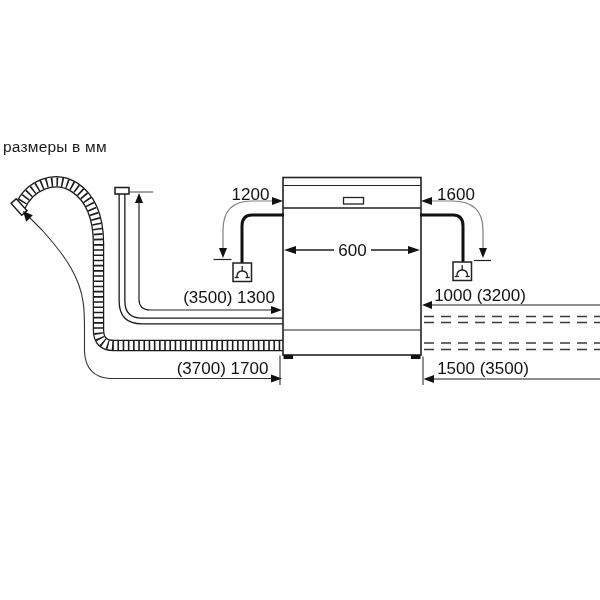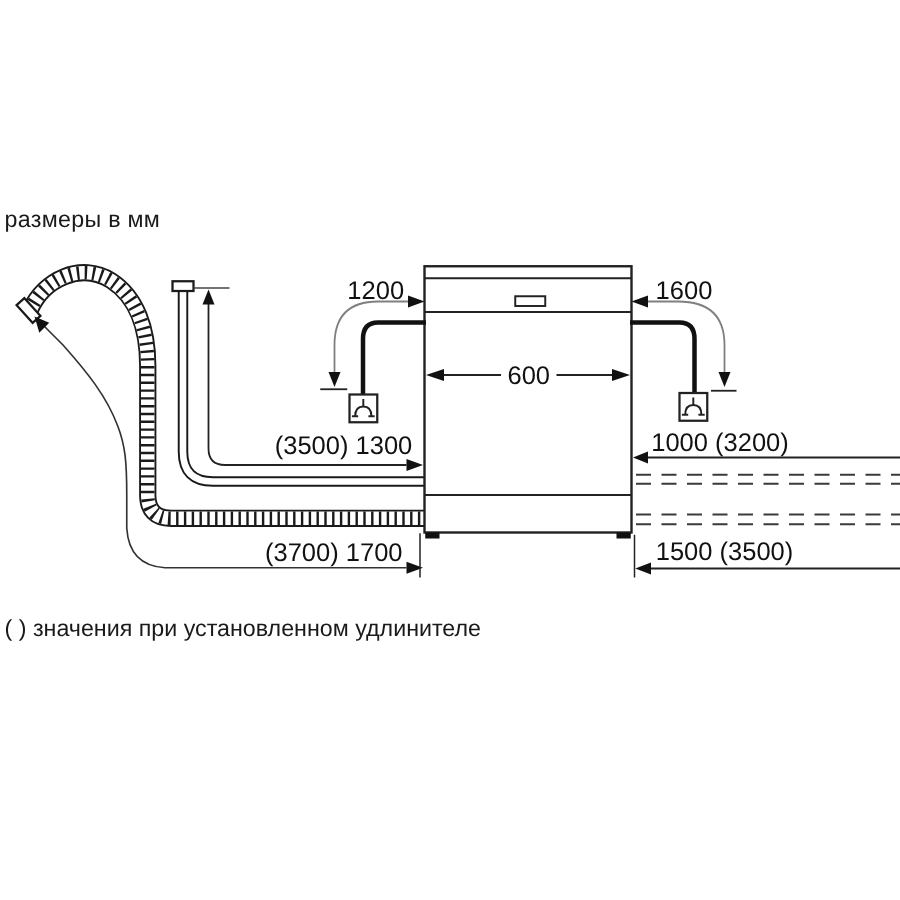--- a/index.html
+++ b/index.html
@@ -134,18 +134,15 @@
 
     <g>
       <line x1="433" y1="379" x2="600" y2="379" stroke="#222" stroke-width="1.2"></line>
       <polygon points="423.5,379 434,375 434,383" fill="#111"></polygon>
       <line x1="423" y1="356.5" x2="423" y2="385" stroke="#222" stroke-width="1"></line>
     </g>
     <text x="483" y="373.5" text-anchor="middle">1500 (3500)</text>
   </svg>
 
   <div id="legend">
-    <div class="legend-row">
-      <span class="txt">( ) значения при установленном удлинителе</span>
-    </div>
   </div>
 
 </div>
 
 </body></html>

